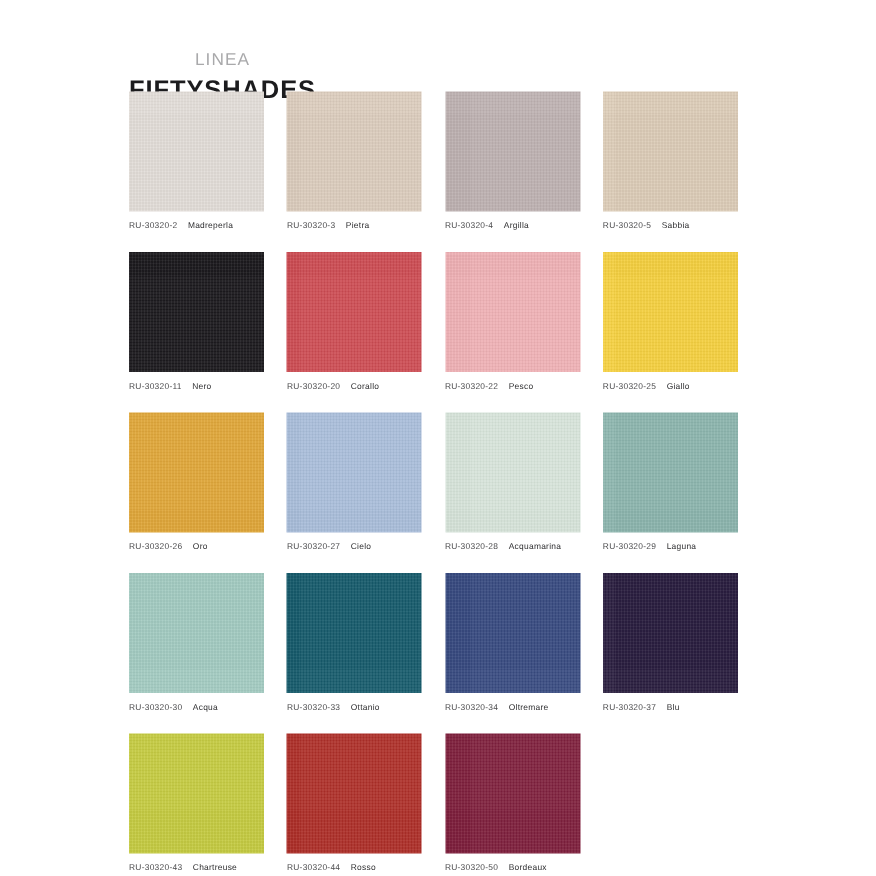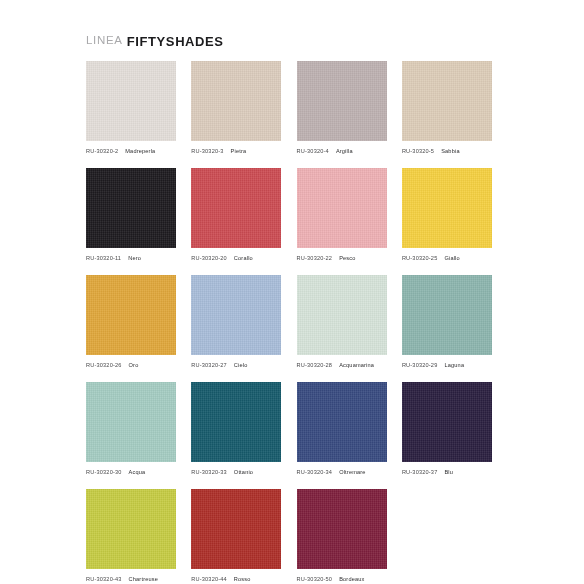--- a/index.html
+++ b/index.html
@@ -21,32 +21,33 @@
     background: #ffffff;
     box-sizing: border-box;
   }
 
   
   .header {
     position: absolute;
     left: 86px;
     top: 34px;
     display: flex;
-    align-items: flex-start;
+    align-items: center;
     gap: 4px;
     white-space: nowrap;
+    flex-direction: column;
   }
   .header .linea {
     font-size: 11.5px;
     letter-spacing: 0.7px;
     color: #a9a9ab;
     font-weight: 400;
   }
   .header .brand {
-    font-size: 13px;
+    font-size: 17px;
     letter-spacing: 0.6px;
     color: #1c1c1e;
     font-weight: 700;
   }
 
   
   .grid {
     position: absolute;
     left: 86px;
     top: 61px;

